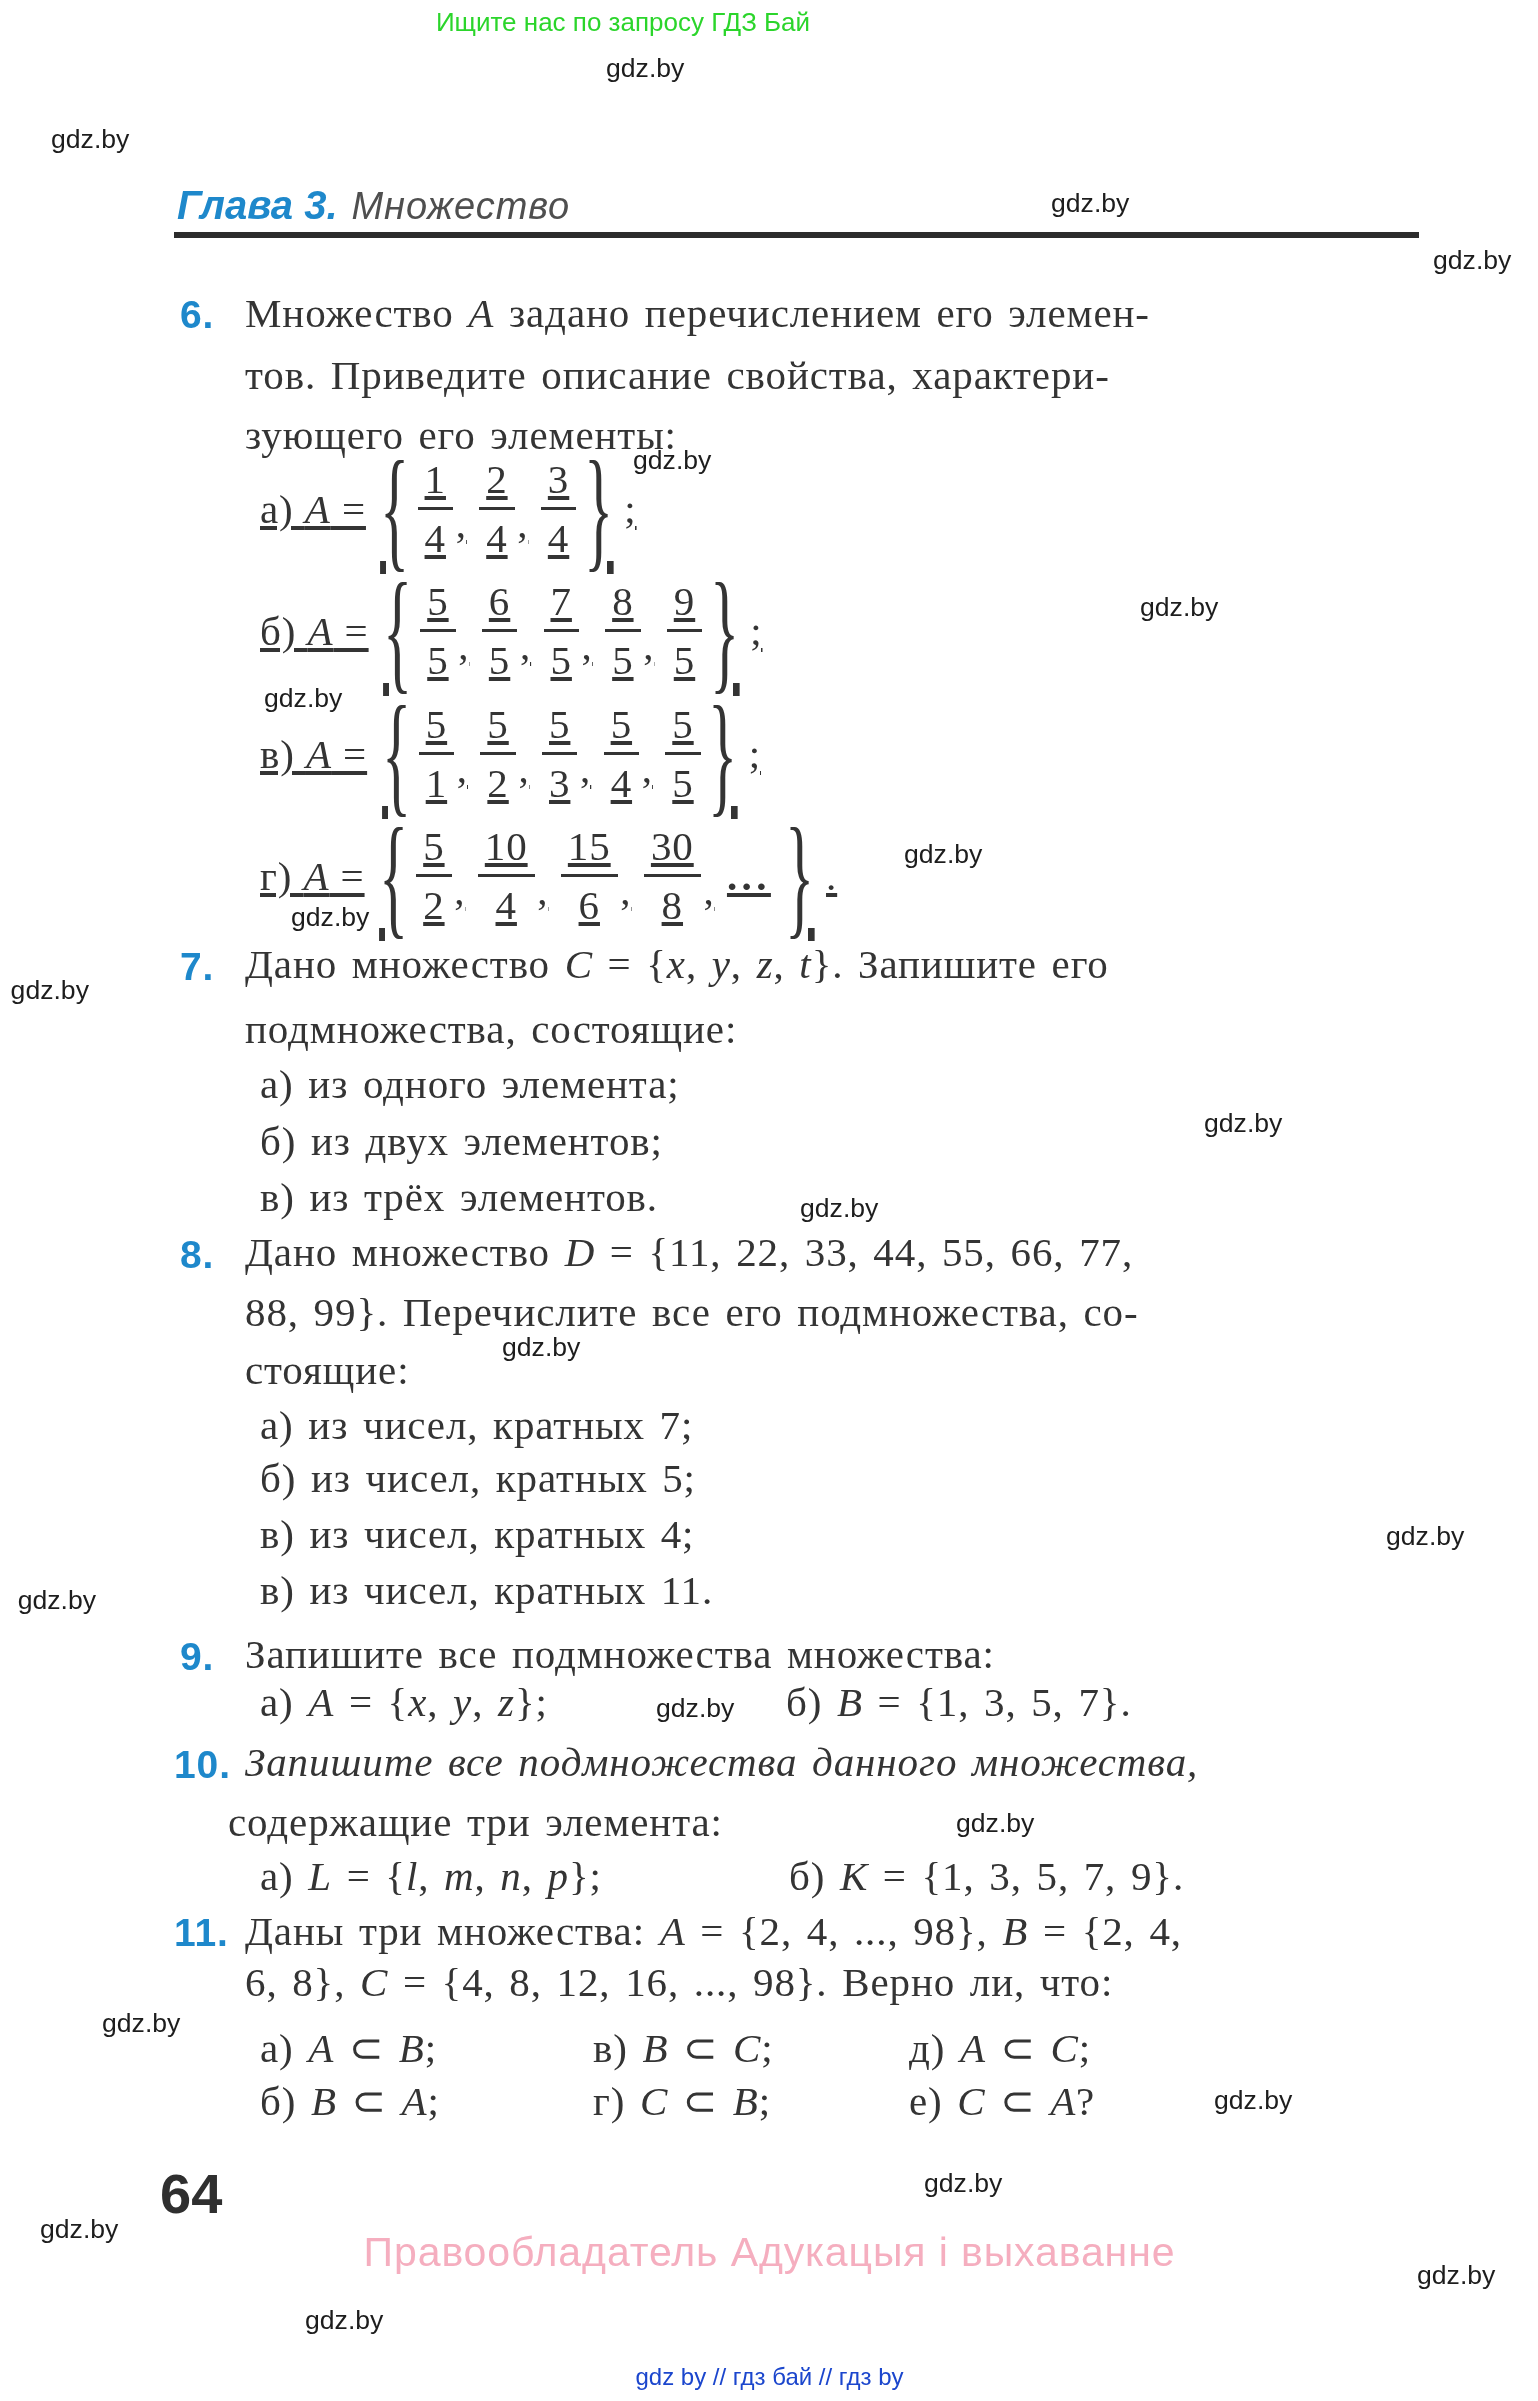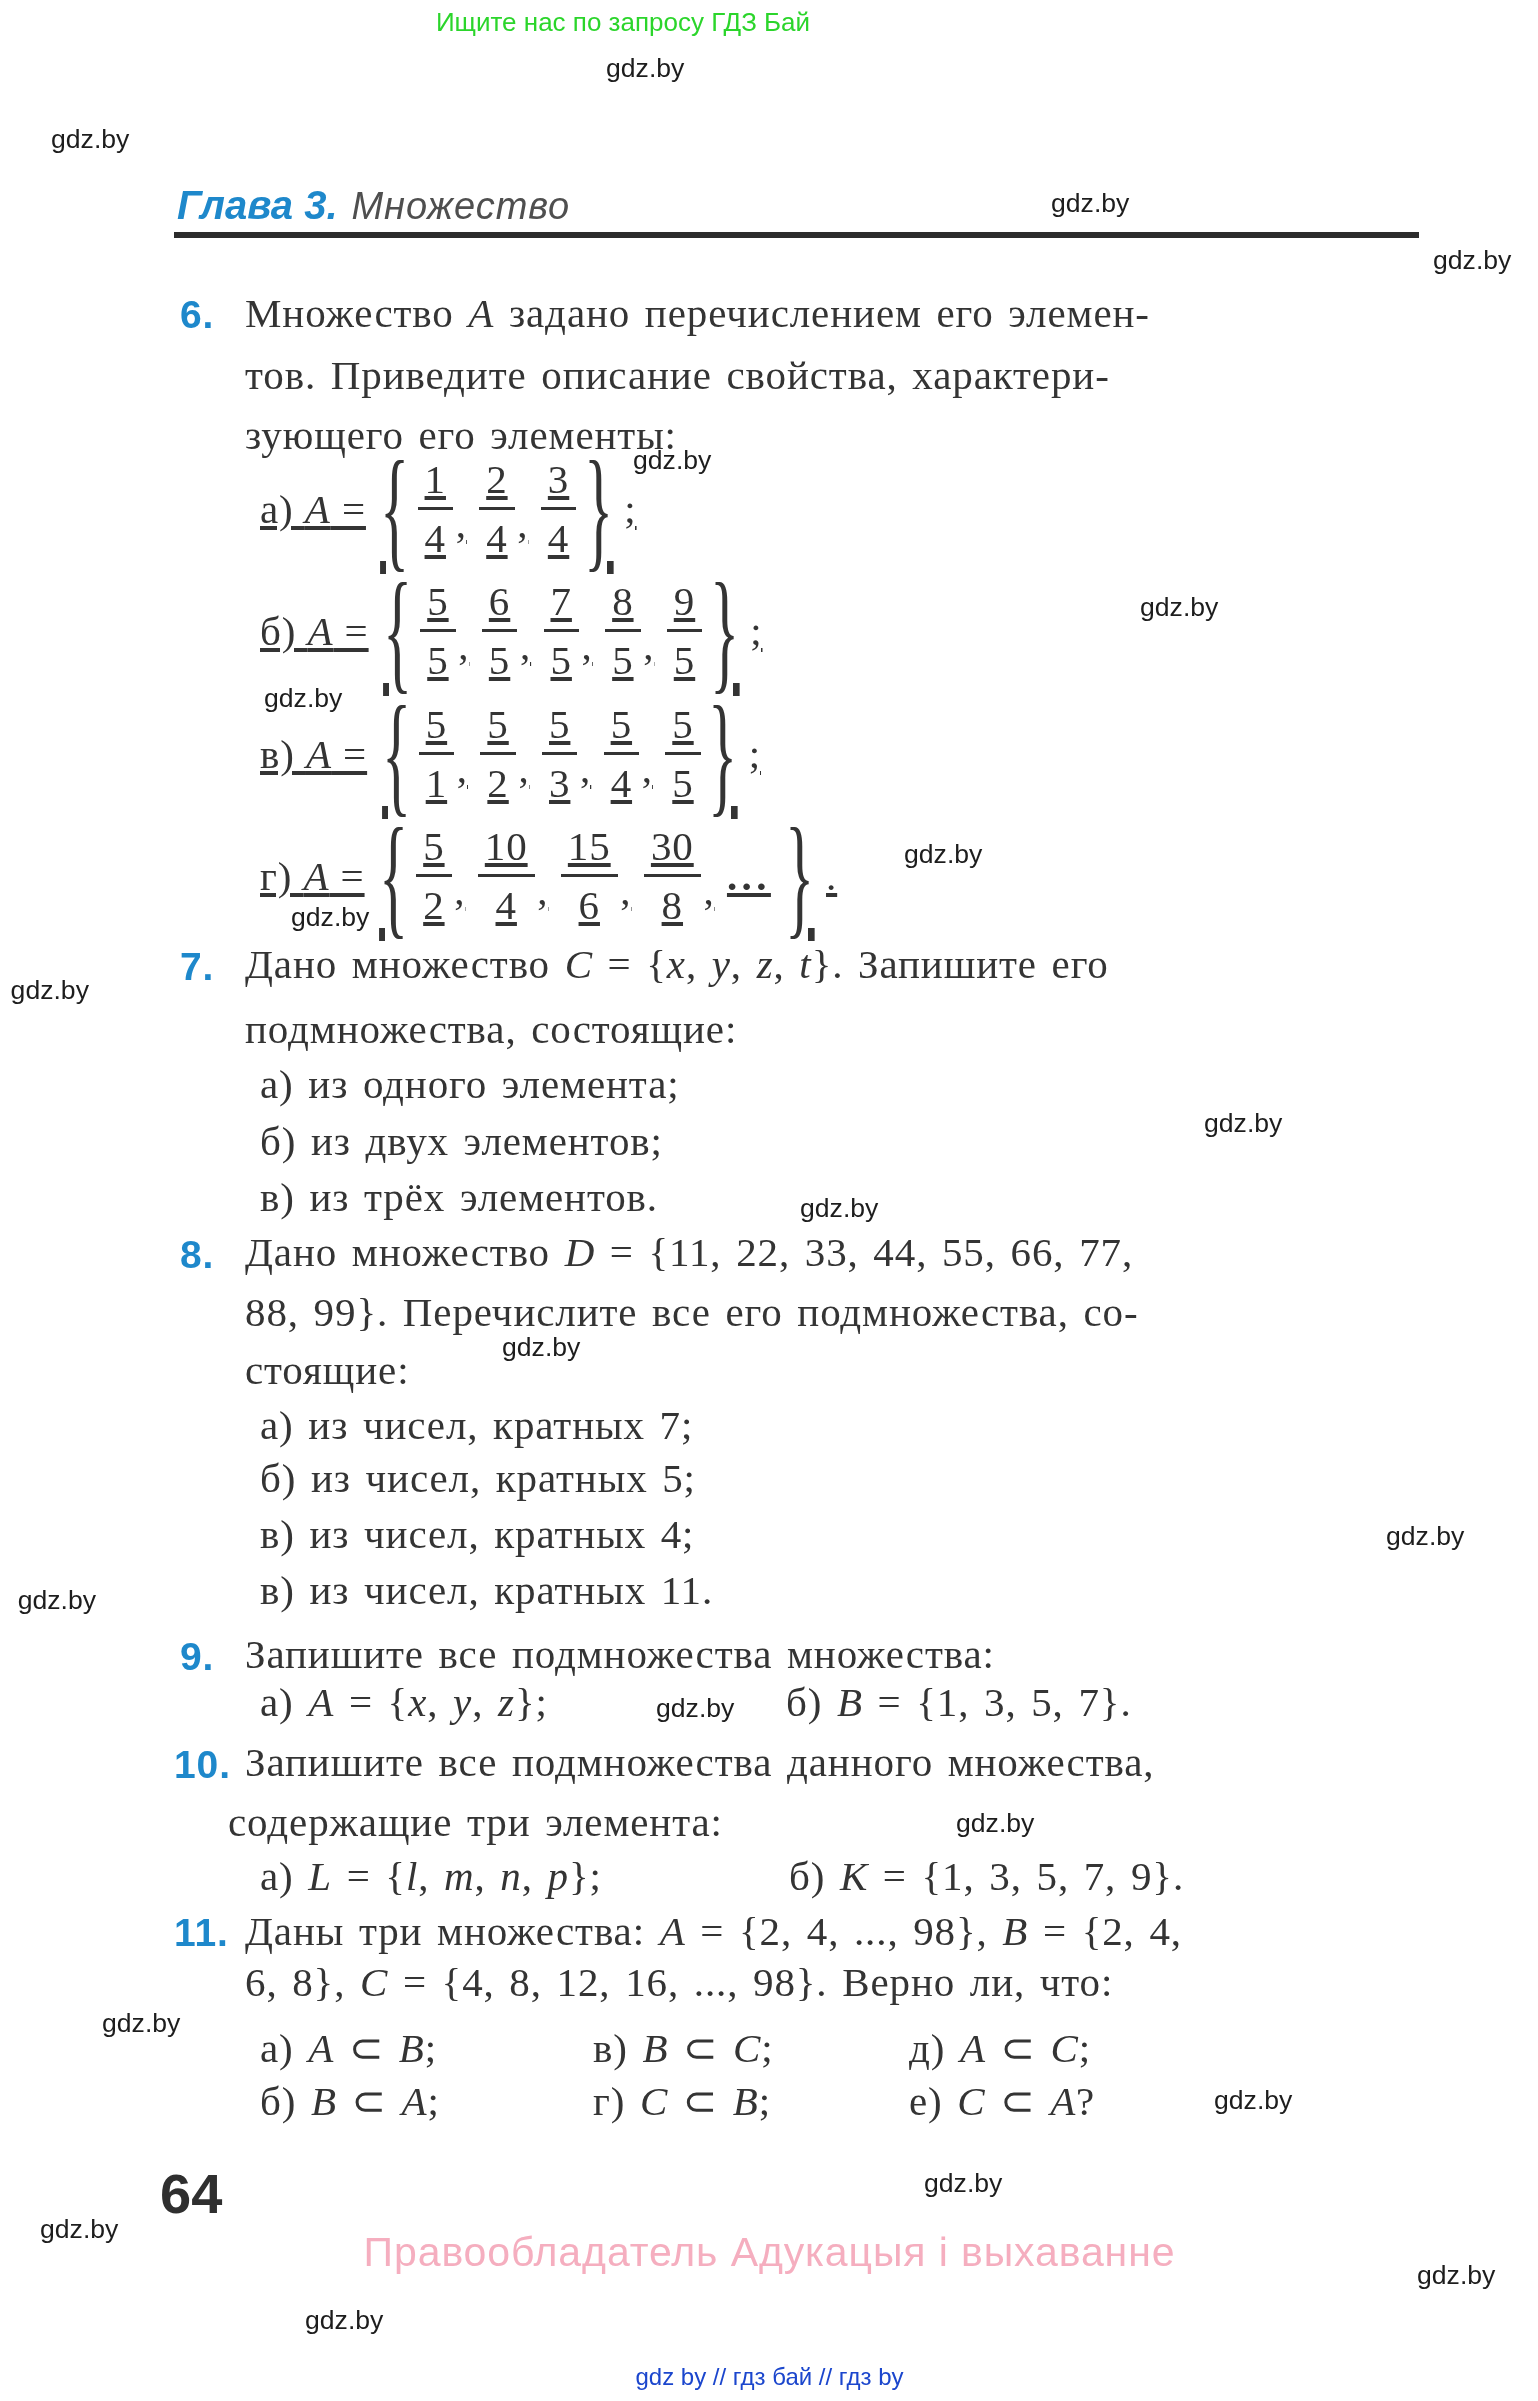--- a/index.html
+++ b/index.html
@@ -188,21 +188,21 @@
 <div class="abs body-line" style="left:260px;top:1568px;">в) из чисел, кратных 11.</div>
 <div class="abs wm" style="left:17.7px;top:1585px;">gdz.by</div>
 
 <div class="abs pnum" style="left:180px;top:1635px;">9.</div>
 <div class="abs body-line" style="left:245px;top:1632px;"><span>Запишите все подмножества множества:</span></div>
 <div class="abs body-line" style="left:260px;top:1680px;"><span>а) </span><span class="it">A</span><span> = {</span><span class="it">x</span><span>, </span><span class="it">y</span><span>, </span><span class="it">z</span><span>};</span></div>
 <div class="abs wm" style="left:656px;top:1693px;">gdz.by</div>
 <div class="abs body-line" style="left:786px;top:1680px;"><span>б) </span><span class="it">B</span><span> = {1, 3, 5, 7}.</span></div>
 
 <div class="abs pnum" style="left:174px;top:1743px;">10.</div>
-<div class="abs body-line" style="left:245px;top:1740px;"><span>Запишите все подмножества данного множества,</span></div>
+<div class="abs body-line" style="left:245px;top:1740px;font-style:italic;"><span>Запишите все подмножества данного множества,</span></div>
 <div class="abs body-line" style="left:228px;top:1800px;"><span>содержащие три элемента:</span></div>
 <div class="abs wm" style="left:956px;top:1808px;">gdz.by</div>
 <div class="abs body-line" style="left:260px;top:1854px;"><span>а) </span><span class="it">L</span><span> = {</span><span class="it">l</span><span>, </span><span class="it">m</span><span>, </span><span class="it">n</span><span>, </span><span class="it">p</span><span>};</span></div>
 <div class="abs body-line" style="left:789px;top:1854px;"><span>б) </span><span class="it">K</span><span> = {1, 3, 5, 7, 9}.</span></div>
 
 <div class="abs pnum" style="left:174px;top:1911px;">11.</div>
 <div class="abs body-line" style="left:245px;top:1909px;"><span>Даны три множества: </span><span class="it">A</span><span> = {2, 4, ..., 98}, </span><span class="it">B</span><span> = {2, 4,</span></div>
 <div class="abs body-line" style="left:245px;top:1960px;"><span>6, 8}, </span><span class="it">C</span><span> = {4, 8, 12, 16, ..., 98}. Верно ли, что:</span></div>
 <div class="abs wm" style="left:102px;top:2008px;">gdz.by</div>
 <div class="abs body-line" style="left:260px;top:2026px;"><span>а) </span><span class="it">A</span><span> ⊂ </span><span class="it">B</span><span>;</span></div>

